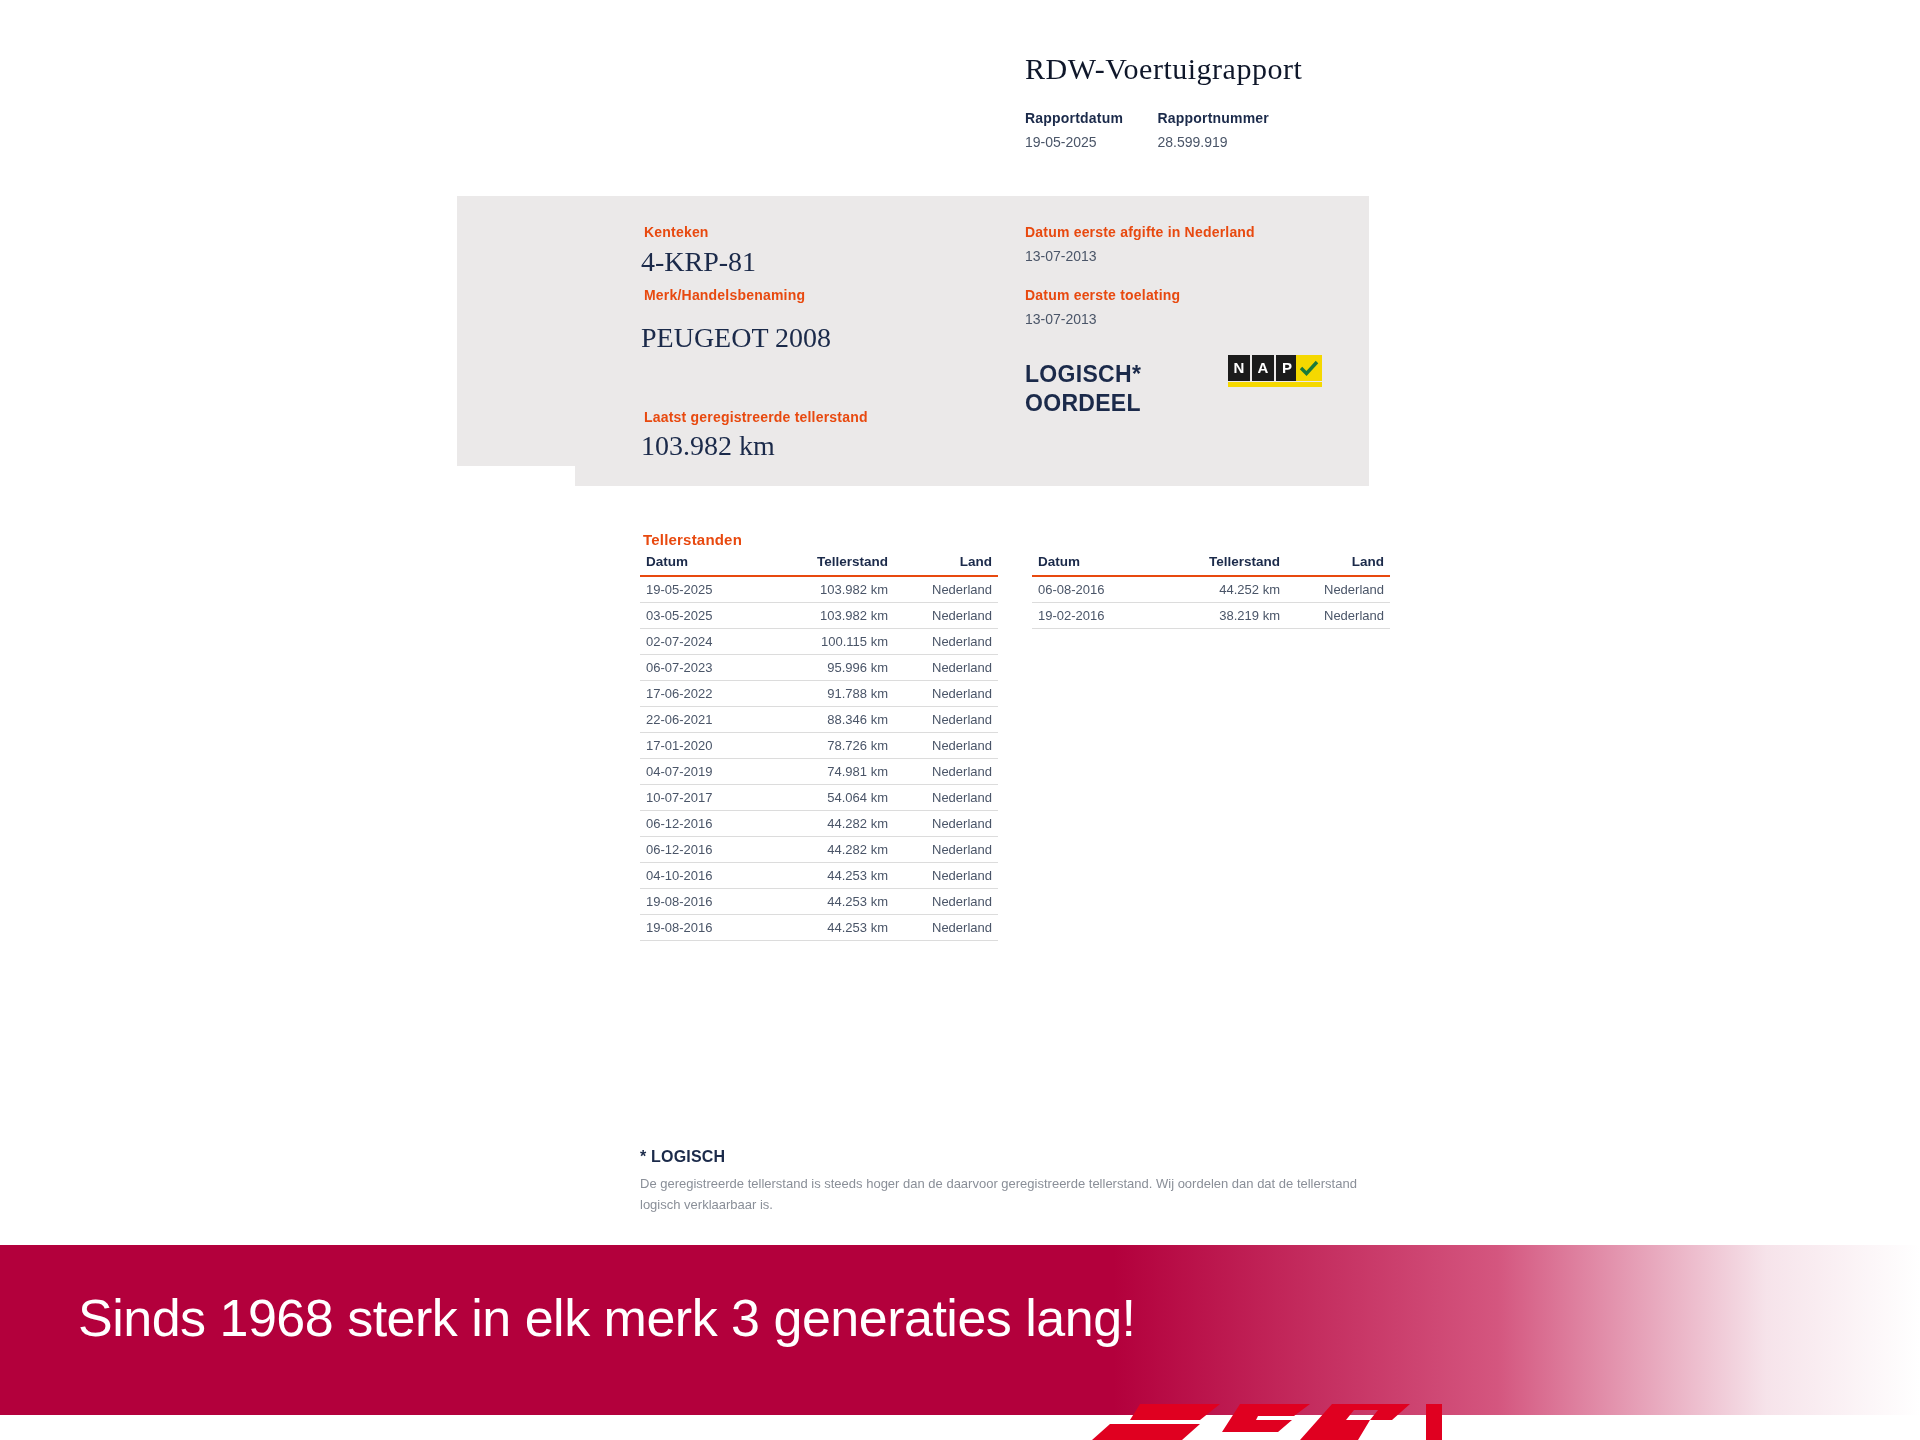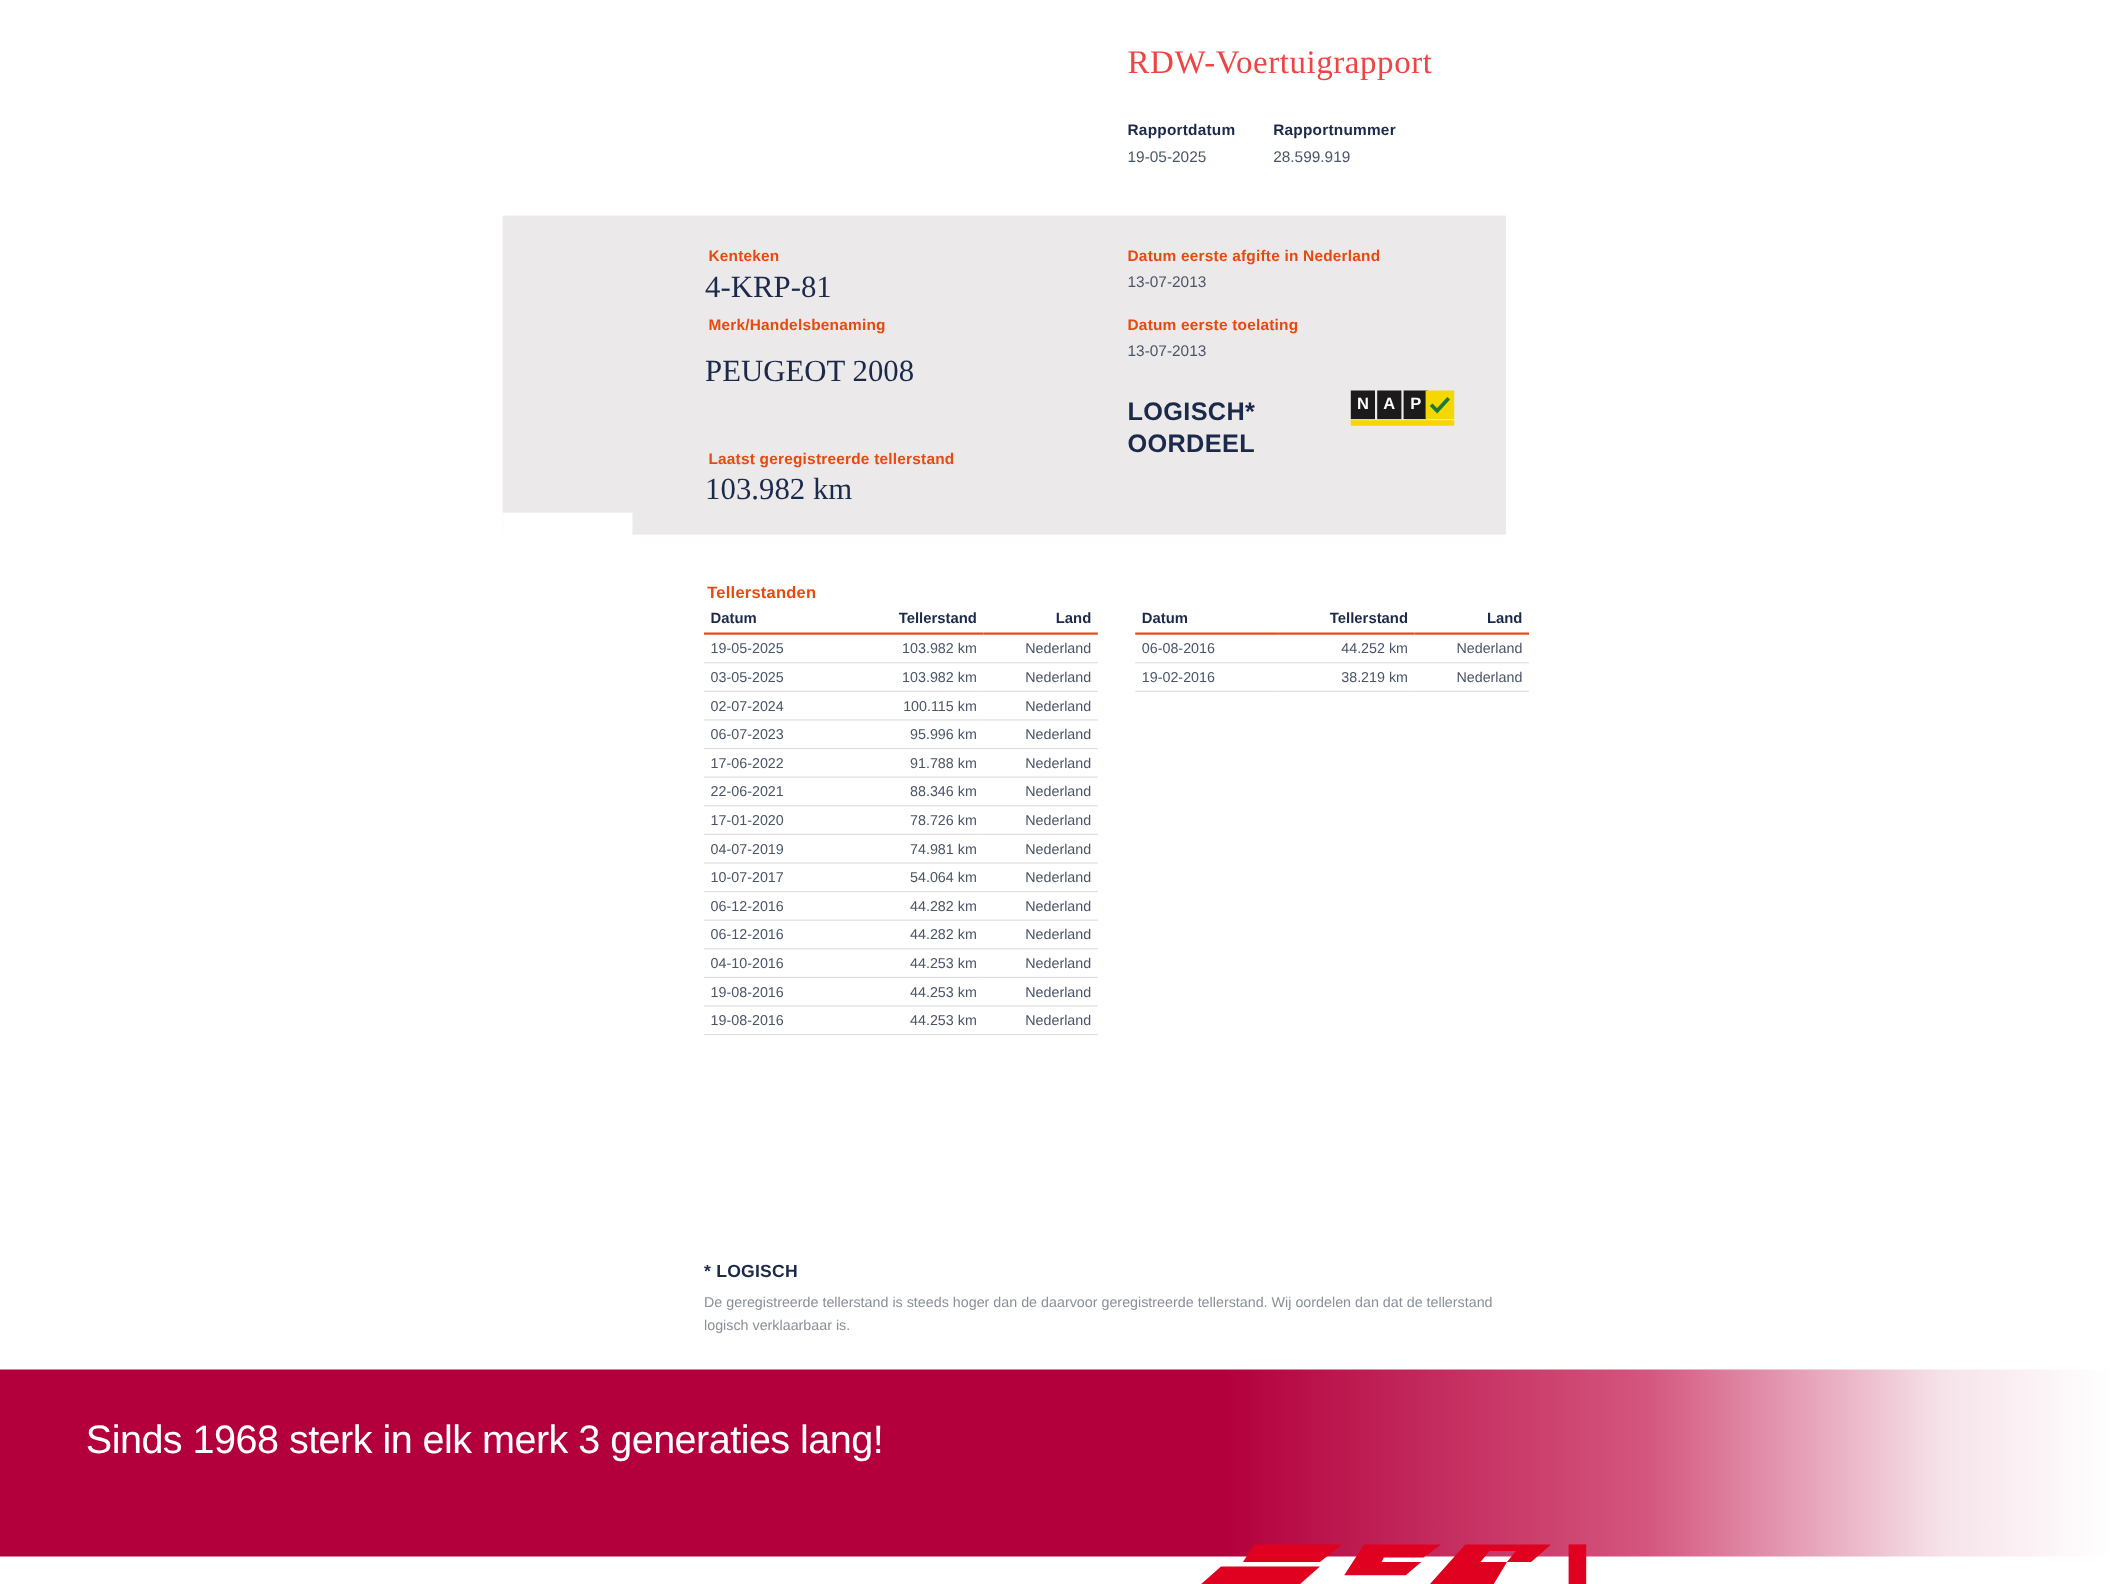--- a/index.html
+++ b/index.html
@@ -43,24 +43,24 @@
     font-family: "Liberation Serif", serif;
     font-size: 38px;
     letter-spacing: 1px;
     color: #1b2a4a;
     font-weight: 400;
   }
 
   .report-title {
     position: absolute;
     left: 1025px;
-    top: 40px;
+    top: 52px;
     font-family: "Liberation Serif", serif;
     font-size: 30px;
-    color: #ef4444;
+    color: #0f172a;
     letter-spacing: 0.5px;
   }
 
   .meta-block {
     position: absolute;
     left: 1025px;
     top: 110px;
     width: 420px;
   }
   .meta-col {
@@ -250,21 +250,21 @@
     left: 0;
     top: 1245px;
     width: 1920px;
     height: 170px;
     background: linear-gradient(to right, #b3003c 0%, #b3003c 58%, #d4567f 78%, #f6e3ea 92%, #ffffff 100%);
   }
   .banner-text {
     position: absolute;
     left: 78px;
     top: 1288px;
-    font-size: 36px;
+    font-size: 52px;
     color: #ffffff;
     letter-spacing: -0.5px;
     white-space: nowrap;
   }
   .banner-logo {
     position: absolute;
     left: 1070px;
     top: 1400px;
     width: 420px;
     height: 44px;

